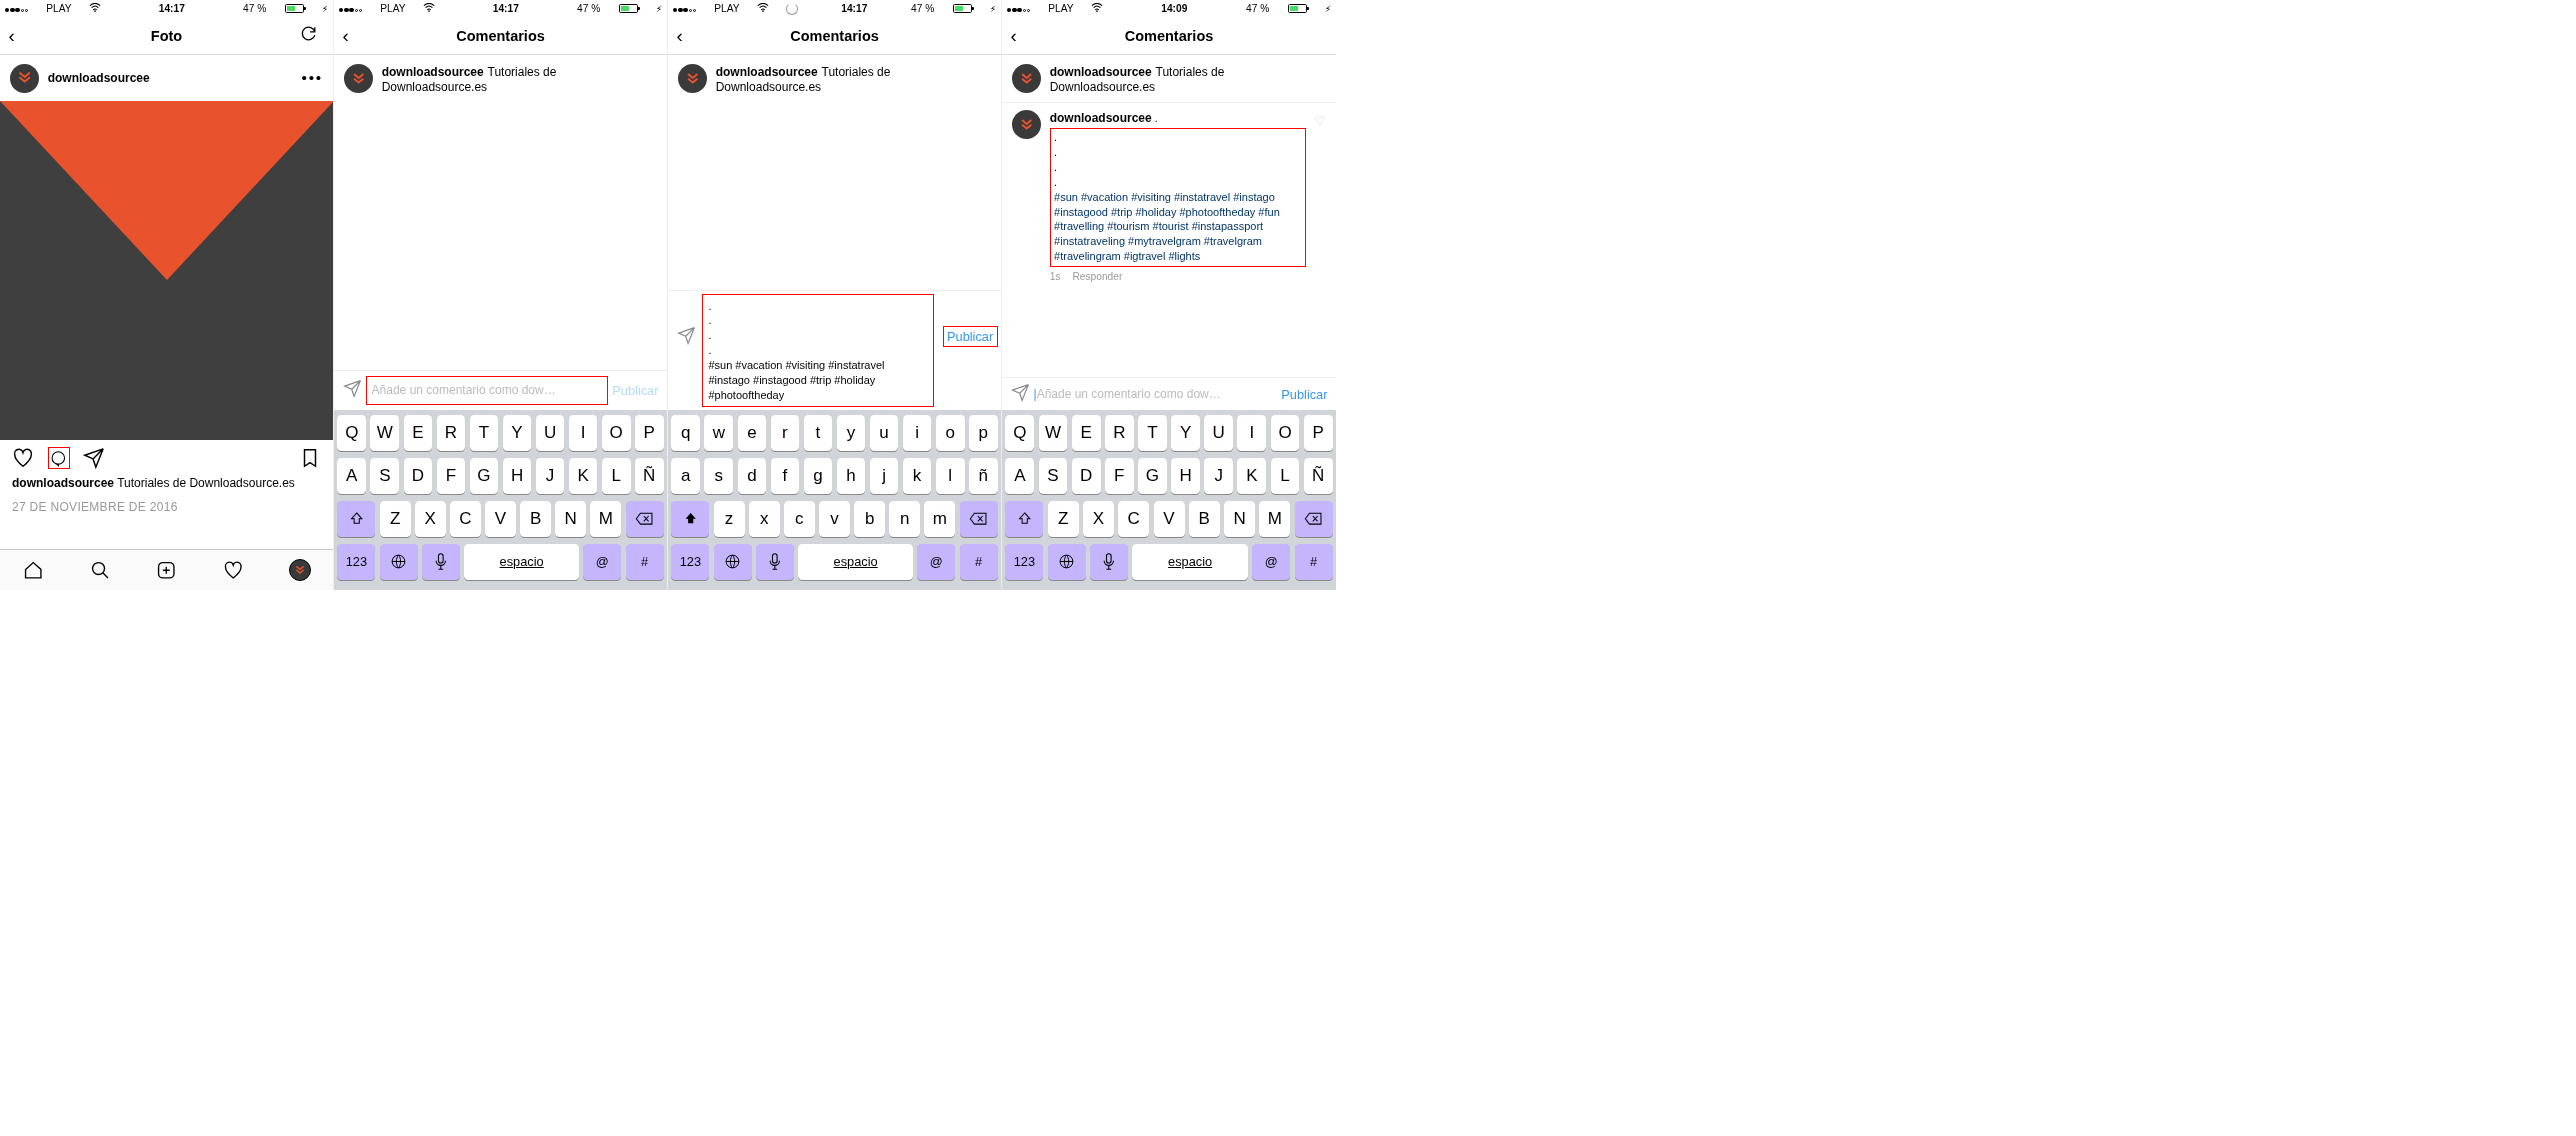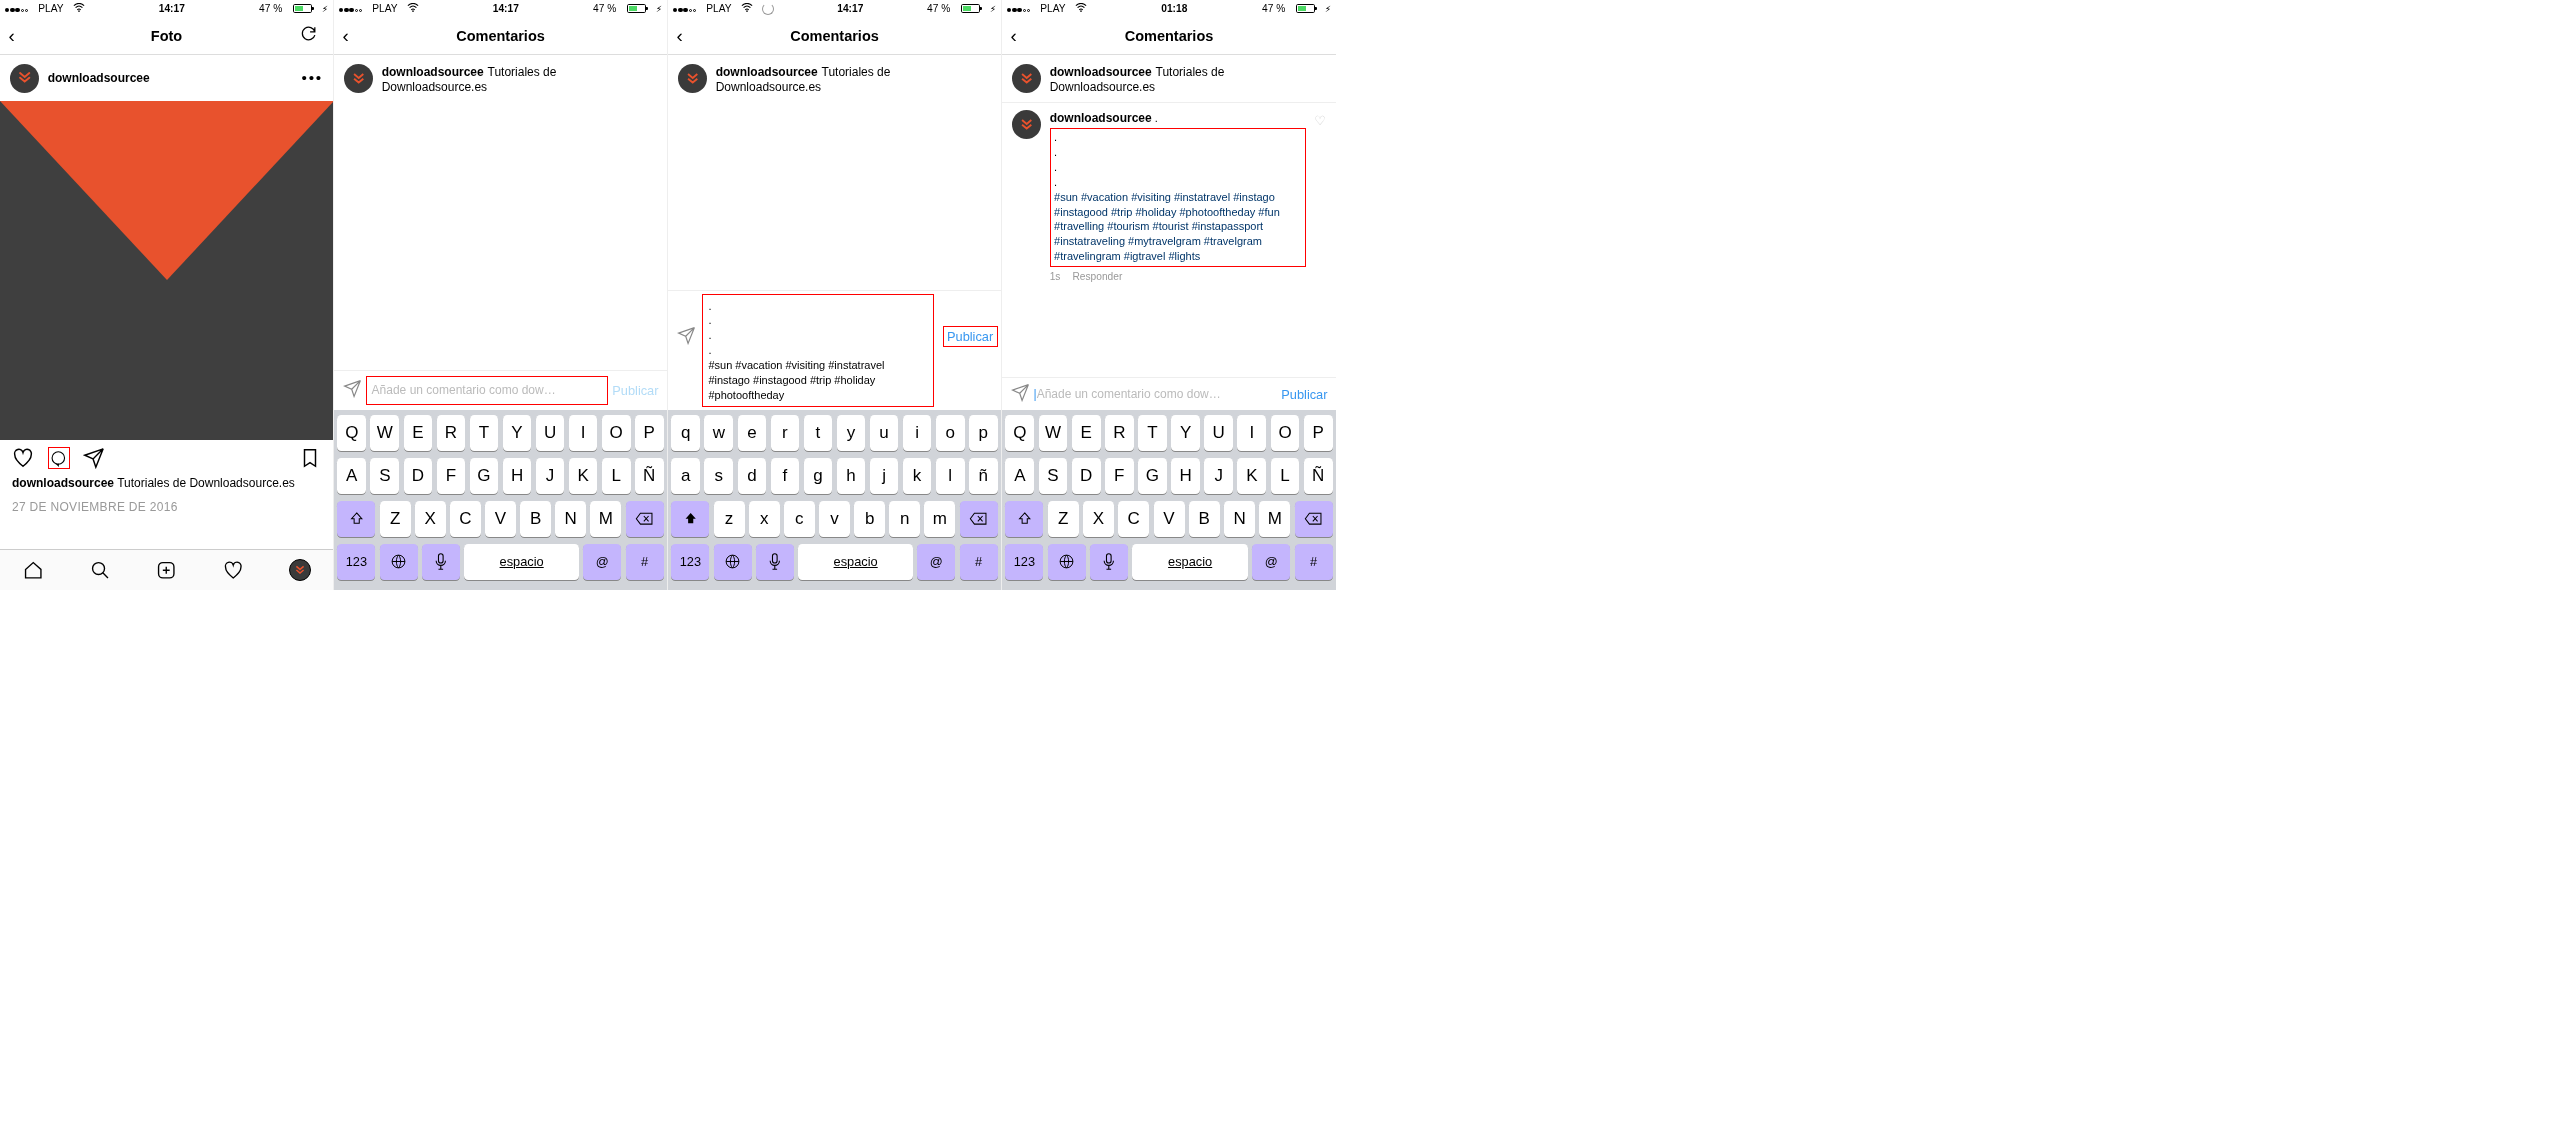--- a/index.html
+++ b/index.html
@@ -3,21 +3,21 @@
 <meta charset="utf-8">
 <style>
   * { margin:0; padding:0; box-sizing:border-box; font-family: -apple-system, "Helvetica Neue", Arial, sans-serif; -webkit-font-smoothing:antialiased; }
   body { background:#fff; }
   .row { display:flex; width:1337px; }
   .screen { width:334px; height:590px; background:#fff; position:relative; overflow:hidden; border-right:0.9px solid #eee; display:flex; flex-direction:column;}
   .screen:last-child{border-right:none;}
 
   
   .status { height:17px; display:flex; align-items:center; justify-content:space-between; padding:0 5.1px; font-size:10.2px; font-weight:500; color:#000;}
-  .status .left, .status .right{display:flex;align-items:center;gap:9px;text-align:center;}
+  .status .left, .status .right{display:flex;align-items:center;gap:17px;text-align:center;}
   .dots span{display:inline-block;width:4.3px;height:4.3px;border-radius:50%;background:#000;margin-right:0.9px;}
   .dots span.empty{background:none;border:0.9px solid #000;width:3.4px;height:3.4px;}
   .wifi{font-size:9.4px;}
   .batt{display:inline-flex;align-items:center;}
   .batt-body{width:19px;height:8.5px;border:0.9px solid #000;border-radius:1.7px;position:relative;margin-left:1.7px;}
   .batt-body::after{content:"";position:absolute;right:-2.6px;top:1.7px;width:1.7px;height:3.4px;background:#000;border-radius:0 0.9px 0.9px 0;}
   .batt-fill{position:absolute;left:0.9px;top:0.9px;bottom:0.9px;width:45%;background:#4cd964;}
   .bolt{font-size:8.5px;margin-left:0.9px;}
 
   
@@ -447,21 +447,21 @@
 <div class="screen">
   <div class="status">
     <div class="left">
       <span class="dots"><span></span><span></span><span></span><span class="empty"></span><span class="empty"></span></span>
       <span>PLAY</span>
       <span class="wifi"><svg width="12" height="9.4" viewBox="0 0 14 11">
               <path d="M1 3 Q7 -2 13 3 M3 5.5 Q7 1.5 11 5.5 M5 8 Q7 6 9 8" stroke="#000" stroke-width="1.3" fill="none"></path>
               <circle cx="7" cy="9.5" r="1" fill="#000"></circle>
             </svg></span>
     </div>
-    <span style="font-weight:600">01:18</span>
+    <span style="font-weight:600">14:09</span>
     <div class="right">
       <span>47 %</span>
       <span class="batt">
             <span class="batt-body">
               <span class="batt-fill"></span>
             </span>
           </span>
       <span class="bolt">⚡︎</span>
     </div>
   </div>

